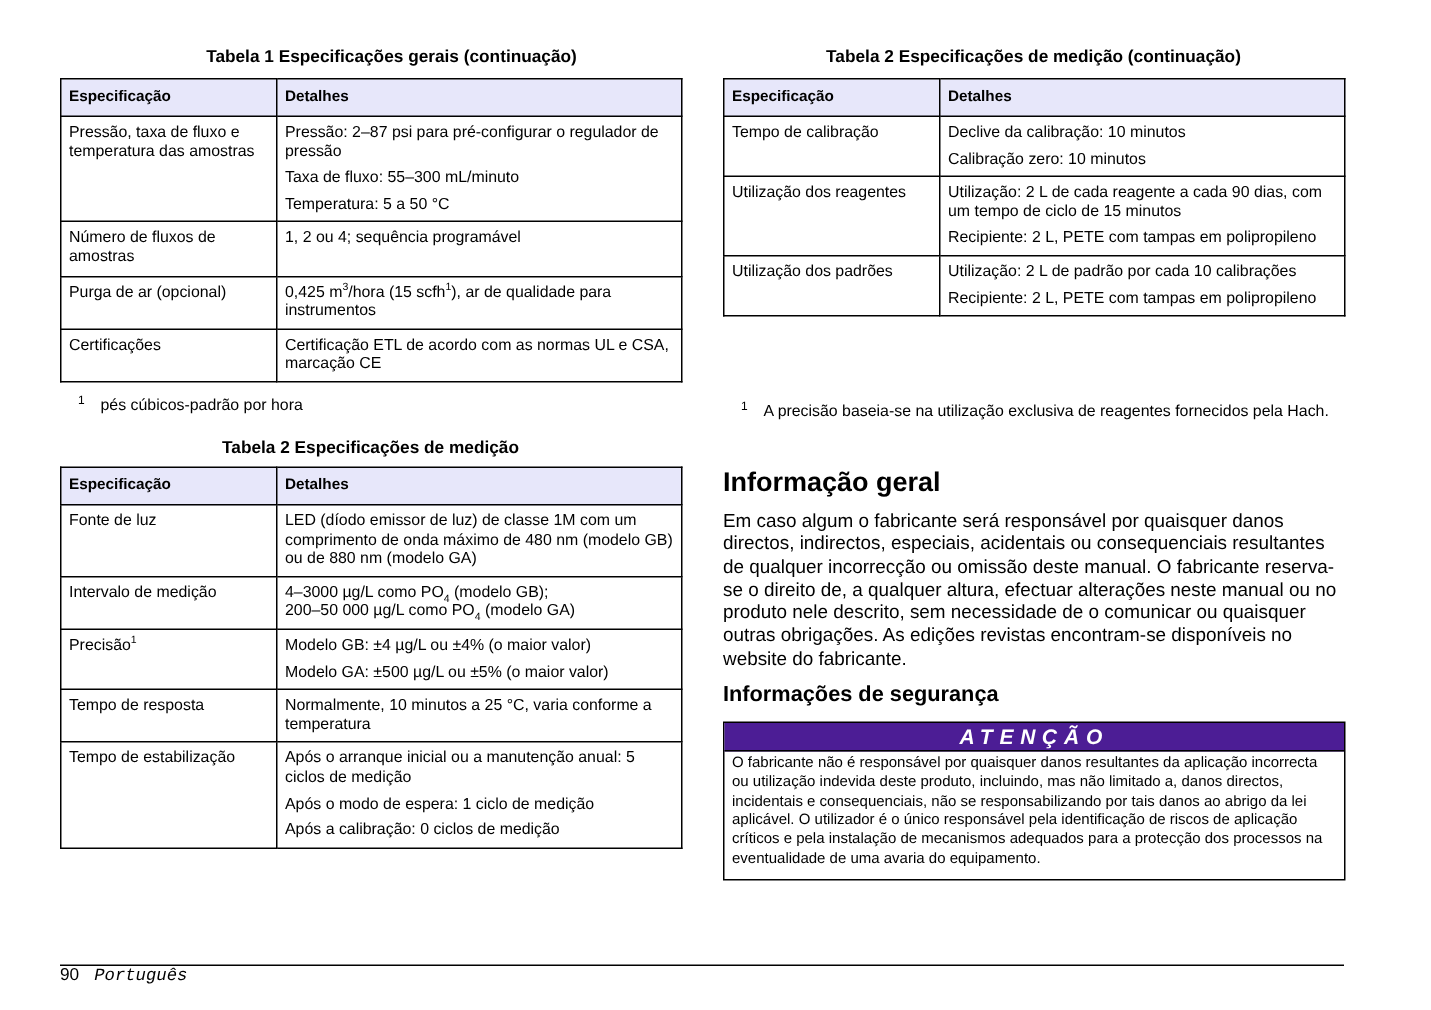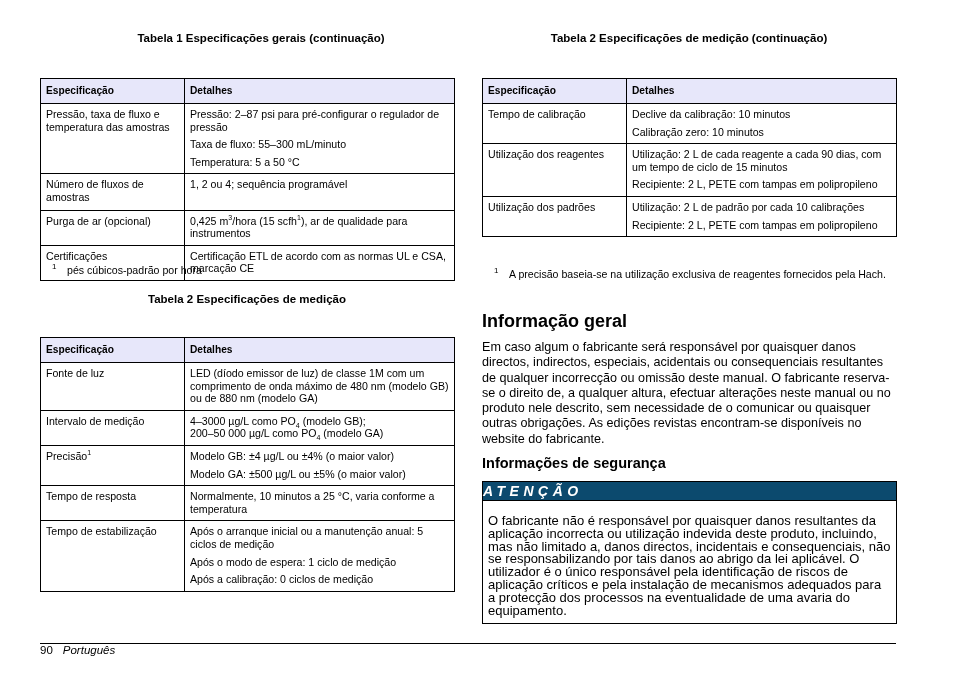--- a/index.html
+++ b/index.html
@@ -1,40 +1,40 @@
 <!DOCTYPE html>
 <html><head>
 <meta charset="utf-8">
 <style>
   html, body { margin:0; padding:0; background:#ffffff; }
   body { width:954px; height:673px; position:relative; overflow:hidden;
          font-family:"Liberation Sans", sans-serif; color:#000; }
   .caption { position:absolute; font-weight:bold; font-size:11.5px; text-align:center; }
-  table.spec { position:absolute; border-collapse:collapse; font-size:10.6px; line-height:12.6px;margin-top:26px; }
+  table.spec { position:absolute; border-collapse:collapse; font-size:10.6px; line-height:12.6px; }
   table.spec th, table.spec td { border:1px solid #000; vertical-align:top; text-align:left; padding:0; }
   table.spec th { background:#e7e7fa; font-weight:bold; font-size:10.2px; height:24px; vertical-align:middle; padding-left:5px; }
   table.spec td.k { padding:4px 5px 6px 5px; }
   table.spec td.v { padding:4px 5px 0 5px; }
   table.spec td.v .p { margin-bottom:5px; }
   sup, sub { font-size:7px; line-height:0; }
   .fn { position:absolute; font-size:10.6px; line-height:12.8px; }
   .fn .num { position:absolute; left:0; top:-3px; font-size:8px; }
   .fn .txt { position:absolute; left:15px; top:0; }
   h1 { position:absolute; margin:0; font-size:18px; font-weight:bold; }
   h2 { position:absolute; margin:0; font-size:14.5px; font-weight:bold; }
   .para { position:absolute; font-size:12.6px; line-height:15.3px; }
   .warn { position:absolute; border:1px solid #000; }
-  .warn .hd { background:#0c4a6e; color:#fff; font-weight:bold; font-style:italic;
-              font-size:14px; text-align:left; letter-spacing:4.5px; height:18px; line-height:18px;
+  .warn .hd { background:#4c1d95; color:#fff; font-weight:bold; font-style:italic;
+              font-size:14px; text-align:center; letter-spacing:4.5px; height:18px; line-height:18px;
               border-bottom:1px solid #000; }
-  .warn .bd { font-size:13px; line-height:12.8px; padding:14px 5px 6px 5px; }
+  .warn .bd { font-size:10px; line-height:12.8px; padding:2px 5px 6px 5px; }
   .footer-rule { position:absolute; left:40px; top:643px; width:856px; height:1px; background:#000; }
   .footer { position:absolute; left:40px; top:644px; font-size:11.5px; }
   .footer .pg { font-weight:normal; margin-right:10px; }
-  .footer .lang { font-style:italic; }
+  .footer .lang { font-style:italic;font-family:Liberation Mono, monospace; }
 </style>
 </head>
 <body>
 
 <div class="caption" style="left:54px; top:32px; width:414px;">Tabela 1  Especificações gerais (continuação)</div>
 <table class="spec" style="left:40px; top:52px; width:415px;">
   <colgroup>
       <col style="width:144px">
       <col>
     </colgroup>

